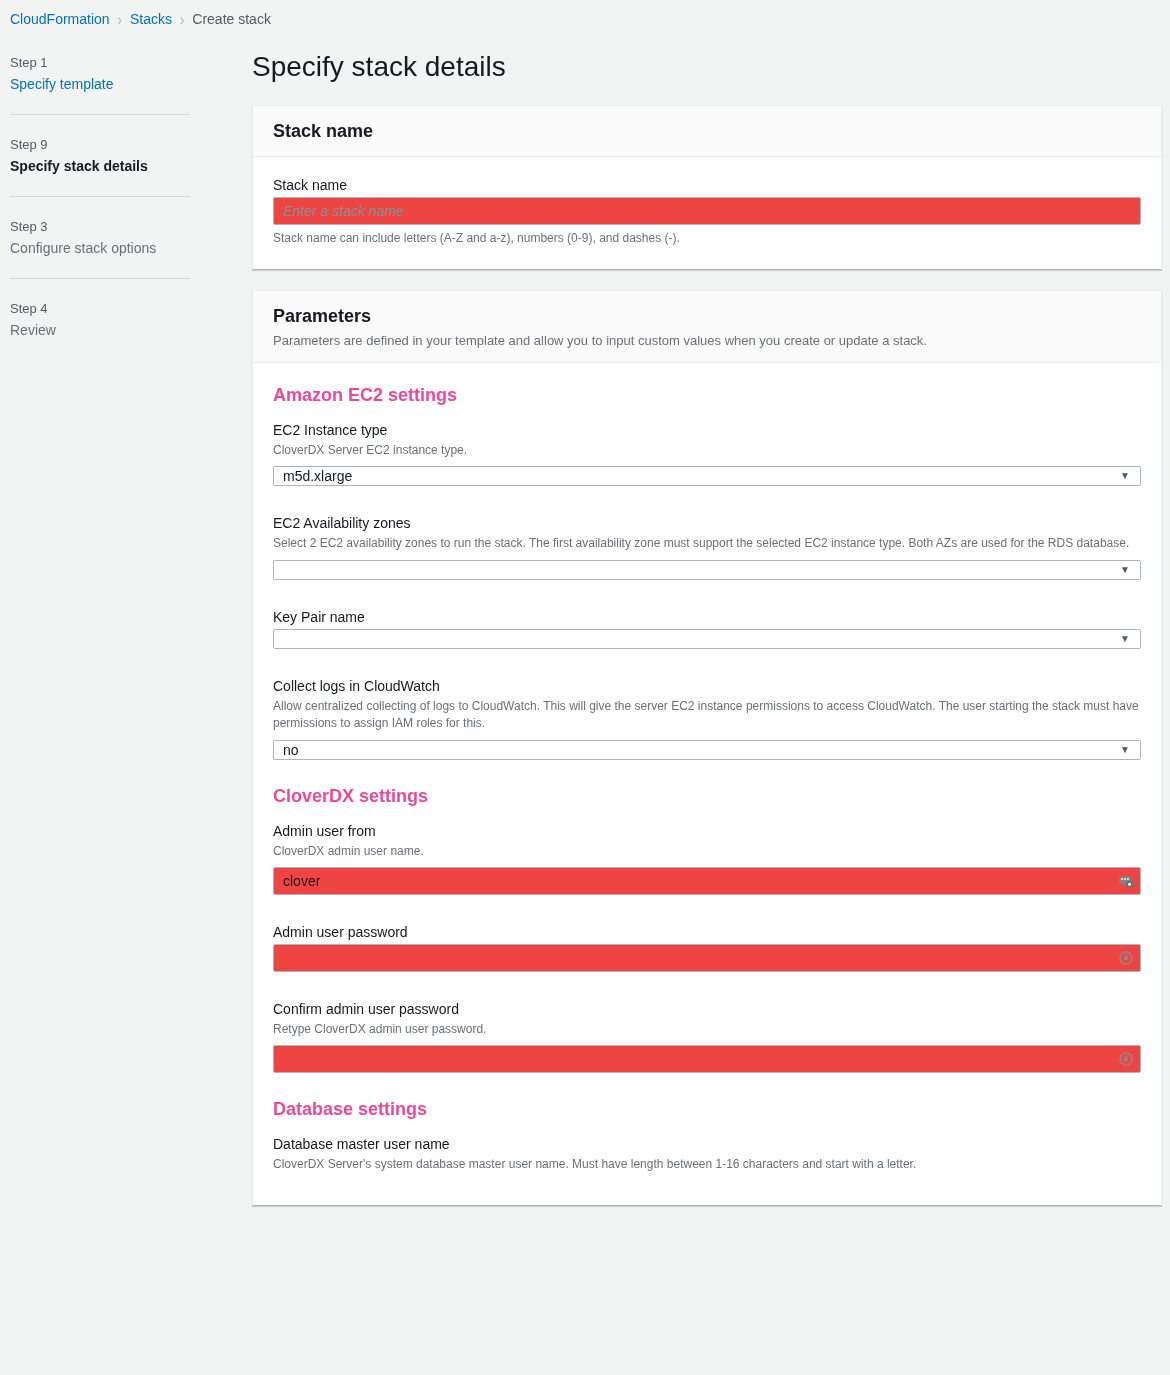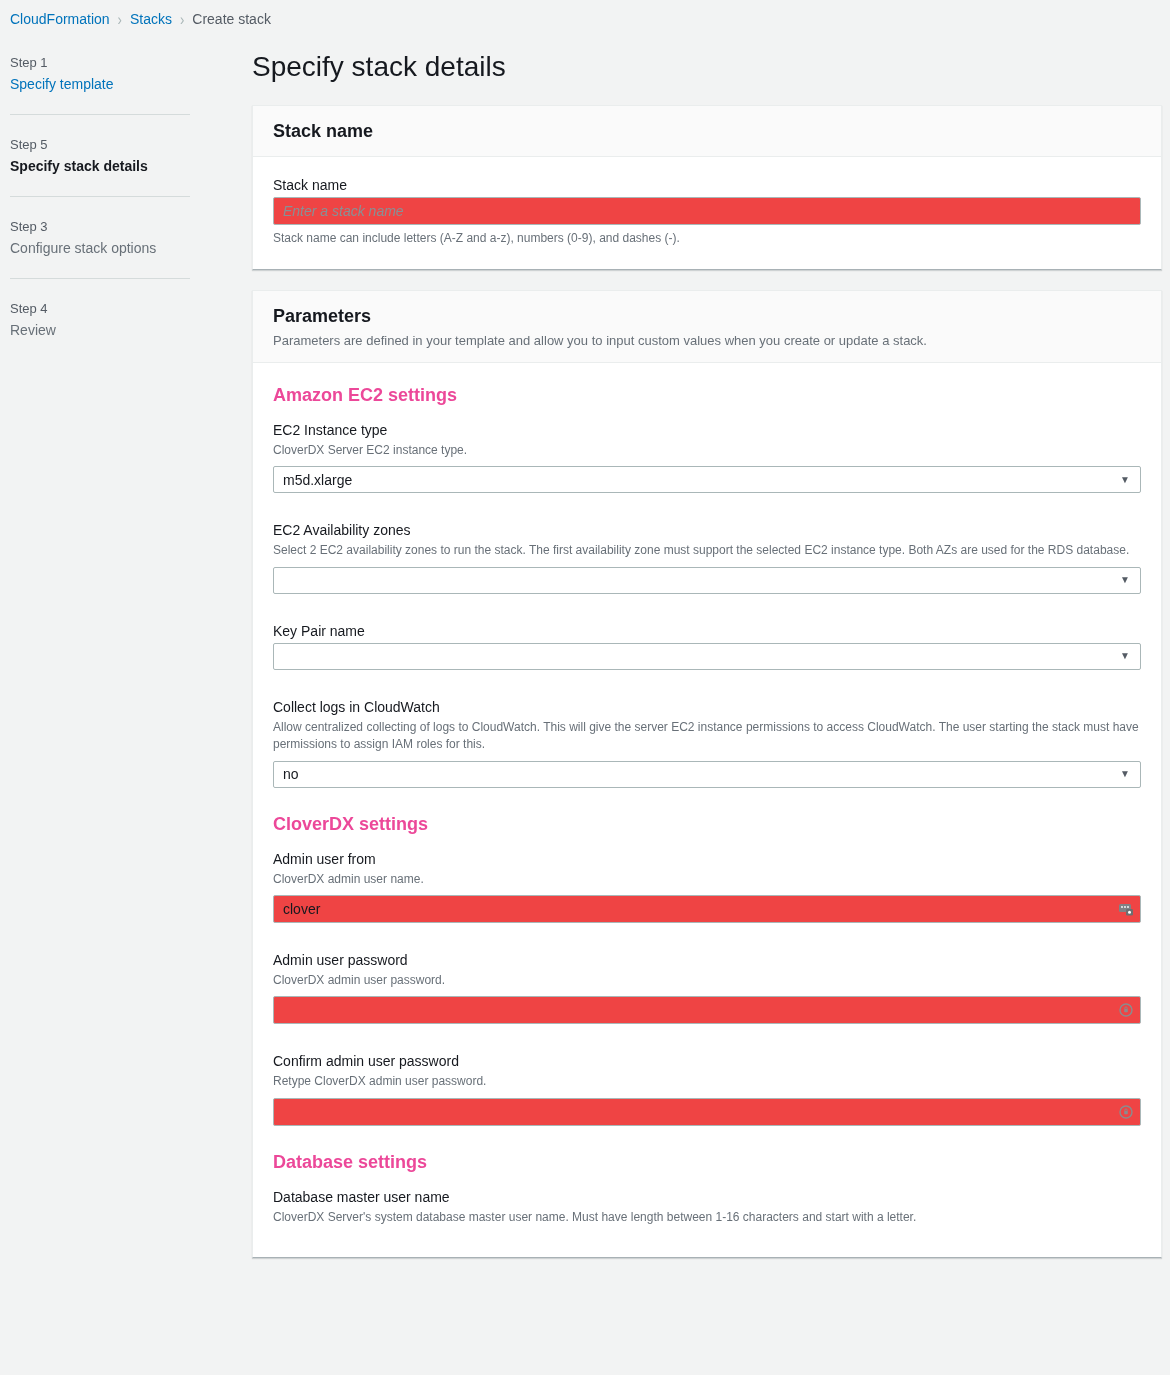--- a/index.html
+++ b/index.html
@@ -74,21 +74,21 @@
     font-family:"Liberation Sans", sans-serif;
     font-size:14px;
     color:#16191f;
     padding:2px 28px 2px 9px;
     outline:none;
   }
   .text-input.no-icon { padding-right:9px; }
   .text-input::placeholder { color:#879196; font-style:italic; opacity:1; }
   .select-box {
     width:100%;
-    height:27px;
+    height:20px;
     border:1px solid #aab7b8;
     border-radius:2px;
     background:#fff;
     display:flex;
     align-items:center;
     justify-content:space-between;
     padding:0 10px 0 9px;
     font-size:14px;
     color:#16191f;
     cursor:pointer;
@@ -119,21 +119,21 @@
   </nav>
 
 <div class="layout">
   <aside class="sidebar" id="sidebar-root">
       <div class="step">
         <div class="step-label">Step 1</div>
         <div class="step-title link">Specify template</div>
       </div>
       <hr class="step-divider">
       <div class="step">
-        <div class="step-label">Step 5</div>
+        <div class="step-label">Step 9</div>
         <div class="step-title active">Specify stack details</div>
       </div>
       <hr class="step-divider">
       <div class="step">
         <div class="step-label">Step 3</div>
         <div class="step-title">Configure stack options</div>
       </div>
       <hr class="step-divider">
       <div class="step">
         <div class="step-label">Step 4</div>
@@ -220,21 +220,20 @@
                     <circle cx="5" cy="7" r="0.9" fill="#fff"></circle>
                     <circle cx="8" cy="7" r="0.9" fill="#fff"></circle>
                     <circle cx="11" cy="7" r="0.9" fill="#fff"></circle>
                     <rect x="9" y="9" width="7" height="6.5" rx="1.2" fill="#6d6e70"></rect>
                     <circle cx="12.5" cy="12.2" r="1.5" fill="#fff"></circle>
                   </svg>
                 </span></div>
             </div>
             <div class="field">
               <div class="field-label">Admin user password</div>
-              <div class="field-help">CloverDX admin user password.</div>
               <div class="control"><input class="text-input" type="text" value="" style=""><span class="input-icon">
                   <svg width="16" height="16" viewBox="0 0 16 16">
                     <circle cx="8" cy="8" r="6" fill="none" stroke="#8a8c8e" stroke-width="1.4"></circle>
                     <rect x="6.2" y="7" width="3.6" height="3.2" rx="0.6" fill="#8a8c8e"></rect>
                     <path d="M6.9 7 V6 a1.1 1.1 0 0 1 2.2 0 V7" fill="none" stroke="#8a8c8e" stroke-width="1"></path>
                   </svg>
                 </span></div>
             </div>
             <div class="field">
               <div class="field-label">Confirm admin user password</div>

